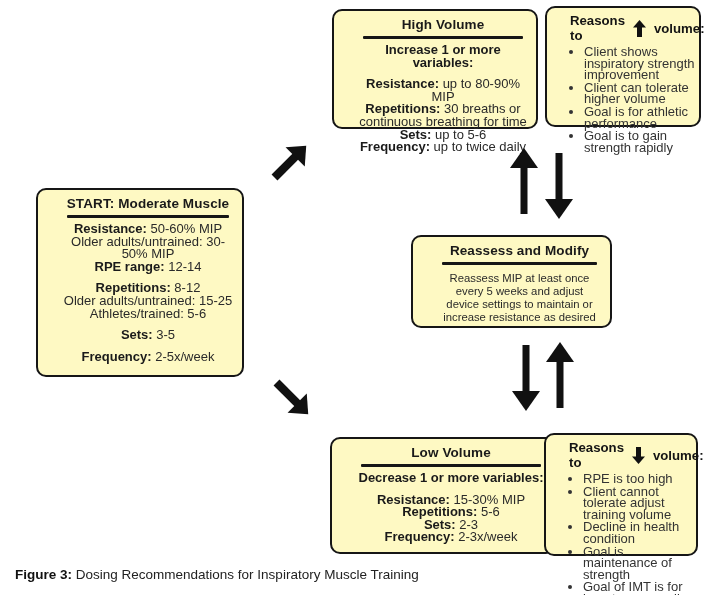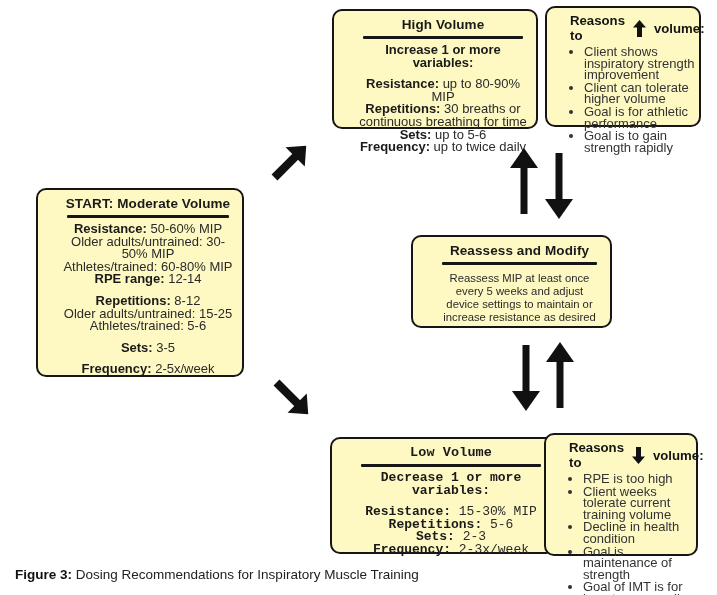--- a/index.html
+++ b/index.html
@@ -74,35 +74,34 @@
     top:567px;
     font-size:13.5px;
     color:#222;
   }
   .caption .cap-label{font-weight:bold;color:#111;text-align:right;}
   
   #start-box{left:36px;top:188px;width:208px;height:189px;}
   #high-volume-box{left:332px;top:9px;width:206px;height:120px;}
   #reasons-up-box{left:545px;top:6px;width:156px;height:121px;}
   #reassess-box{left:411px;top:235px;width:201px;height:93px;}
-  #low-volume-box{left:330px;top:437px;width:226px;height:117px;font-family:Liberation Mono, monospace;}
+  #low-volume-box{left:330px;top:437px;width:226px;height:117px;}
   #reasons-down-box{left:544px;top:433px;width:154px;height:123px;}
 </style>
 </head>
 <body>
 
 <div class="canvas">
 
   <div class="box" id="start-box">
-    <div class="box-title">START: Moderate Volume</div>
+    <div class="box-title">START: Moderate Muscle</div>
     <div class="divider"></div>
     <div class="box-body">
         <div class="ln"><b>Resistance:</b> 50-60% MIP</div>
         <div class="ln">Older adults/untrained: 30-50% MIP</div>
-        <div class="ln">Athletes/trained: 60-80% MIP</div>
         <div class="ln"><b>RPE range:</b> 12-14</div>
         <div class="sp"></div>
         <div class="ln"><b>Repetitions:</b> 8-12</div>
         <div class="ln">Older adults/untrained: 15-25</div>
         <div class="ln">Athletes/trained: 5-6</div>
         <div class="sp"></div>
         <div class="ln"><b>Sets:</b> 3-5</div>
         <div class="sp"></div>
         <div class="ln"><b>Frequency:</b> 2-5x/week</div>
       </div>
@@ -161,21 +160,21 @@
     <div class="reasons-title">
       <span>Reasons to</span>
       <svg width="13" height="17" viewBox="0 0 13 17">
         <polygon points="6.5,17 13,9.5 0,9.5" fill="#111"></polygon>
         <rect x="4" y="0" width="5" height="11" fill="#111"></rect>
       </svg>
       <span>volume:</span>
     </div>
     <ul class="bullets">
         <li>RPE is too high</li>
-        <li>Client weeks tolerate current training volume</li>
+        <li>Client cannot tolerate adjust training volume</li>
         <li>Decline in health condition</li>
         <li>Goal is maintenance of strength</li>
         <li>Goal of IMT is for long-term overall health</li>
       </ul>
   </div>
 
   <div class="arrow" style="left:266px;top:138px;">
     <svg width="48" height="48" viewBox="0 0 46 46">
       <g transform="rotate(-45 23 23)">
         <rect x="2" y="19" width="31" height="8"></rect>

